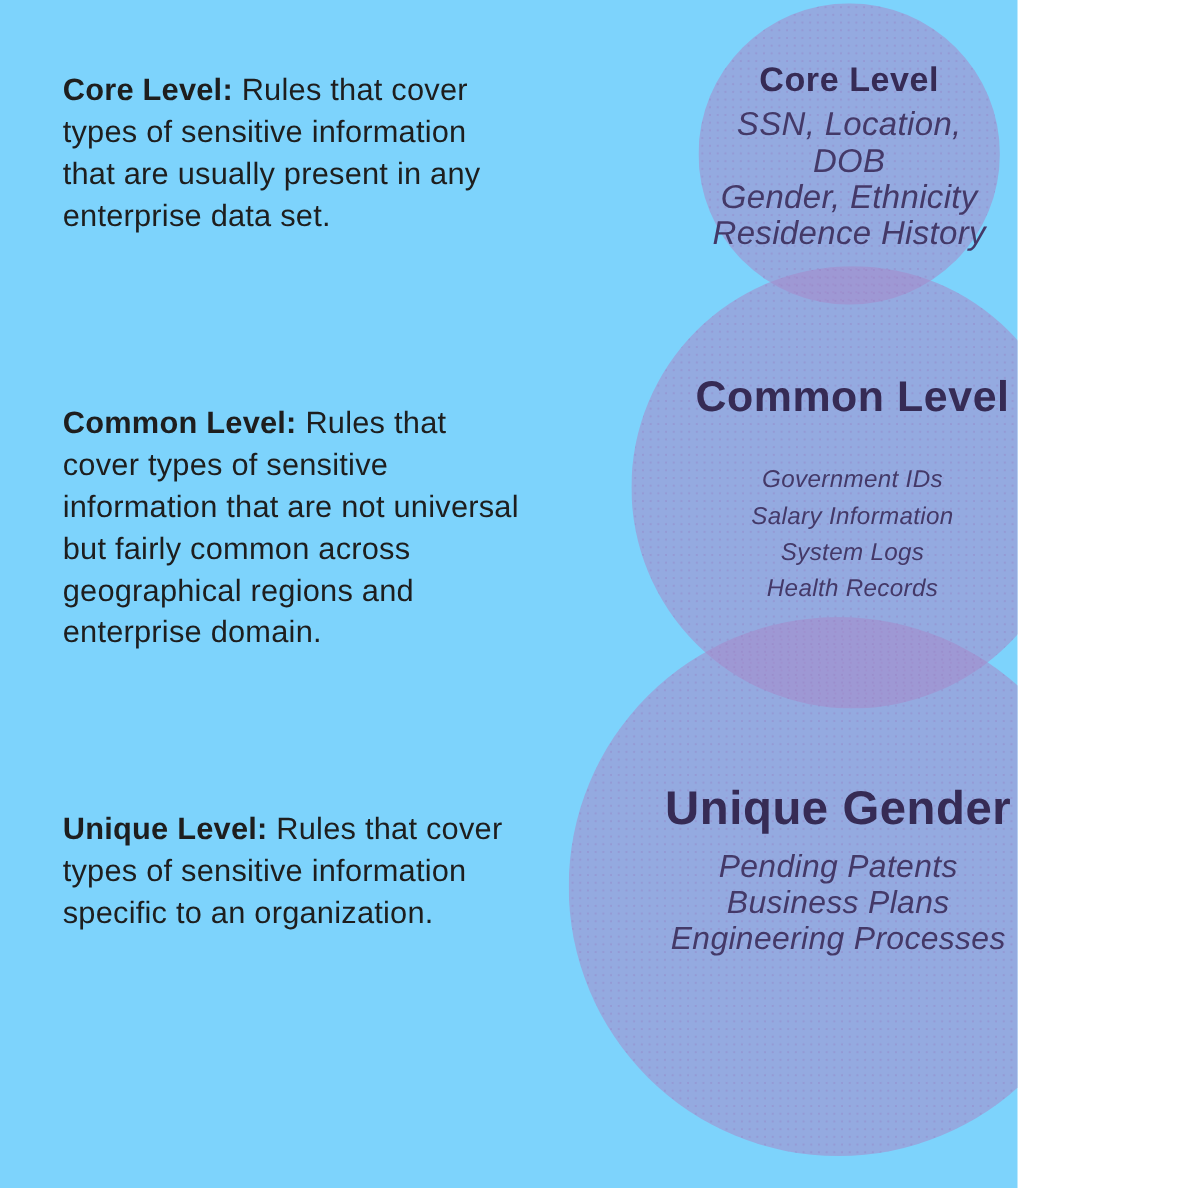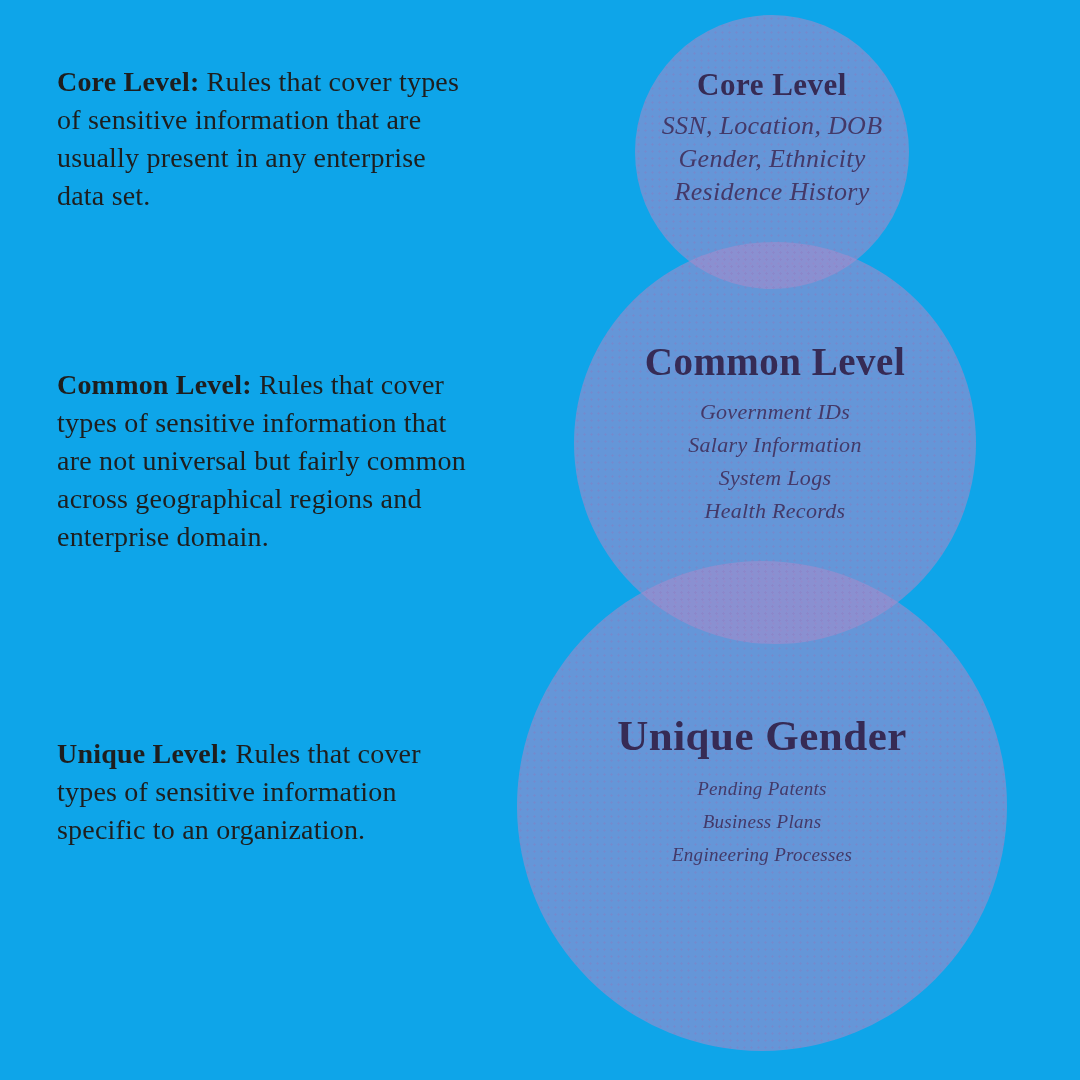--- a/index.html
+++ b/index.html
@@ -2,25 +2,25 @@
 <html style="--circle-fill: rgba(165,139,203,0.58); --title-color: #362b55; --item-color: #443968; --body-color: #1e1e1e; --background: #ffffff;"><head>
 <meta charset="utf-8">
 <style>
   html, body {
     margin: 0;
     padding: 0;
     background: #ffffff;
   }
   .canvas {
     position: relative;
-    width: 1080px;
+    width: 925px;
     height: 1080px;
-    background: #0ea5e9;
+    background: #7dd3fc;
     overflow: hidden;
-    font-family: Liberation Serif, serif;
+    font-family: Liberation Sans, sans-serif;
   }
 
   
   .desc {
     position: absolute;
     left: 57px;
     width: 420px;
     margin: 0;
     font-size: 28px;
     line-height: 38px;
@@ -42,28 +42,29 @@
     box-sizing: border-box;
     background-color: var(--circle-fill, rgba(165,139,203,0.58));
     background-image: radial-gradient(rgba(146,115,186,0.28) 1px, rgba(0,0,0,0) 1.4px);
     background-size: 7px 7px;
     display: flex;
     flex-direction: column;
     align-items: center;
     text-align: center;
   }
   .circle-core {
-    left: 635px; top: 15px;
+    left: 635px; top: 3px;
     width: 274px; height: 274px;
     padding-top: 52px;
   }
   .circle-common {
     left: 574px; top: 242px;
     width: 402px; height: 402px;
     padding-top: 98px;
+    gap: 24px;
   }
   .circle-unique {
     left: 517px; top: 561px;
     width: 490px; height: 490px;
     padding-top: 150px;
   }
 
   .circle-title {
     font-weight: 700;
     color: var(--title-color, #362b55);
@@ -73,23 +74,23 @@
   .circle-core   .circle-title { font-size: 31px; margin-bottom: 6px; }
   .circle-common .circle-title { font-size: 39px; margin-bottom: 10px; }
   .circle-unique .circle-title { font-size: 43px; margin-bottom: 12px; }
 
   .circle-item {
     font-style: italic;
     color: var(--item-color, #443968);
     line-height: 33px;
     letter-spacing: 0.3px;
   }
-  .circle-core   .circle-item { font-size: 26px; }
+  .circle-core   .circle-item { font-size: 30px; }
   .circle-common .circle-item { font-size: 22px; }
-  .circle-unique .circle-item { font-size: 19px; }
+  .circle-unique .circle-item { font-size: 29px; }
 </style>
 </head>
 <body>
 
 <div class="canvas">
 
   <section>
     <p class="desc desc-core">
       <b>Core Level:</b>
       <span>Rules that cover types of sensitive information that are usually present in any enterprise data set.</span>

